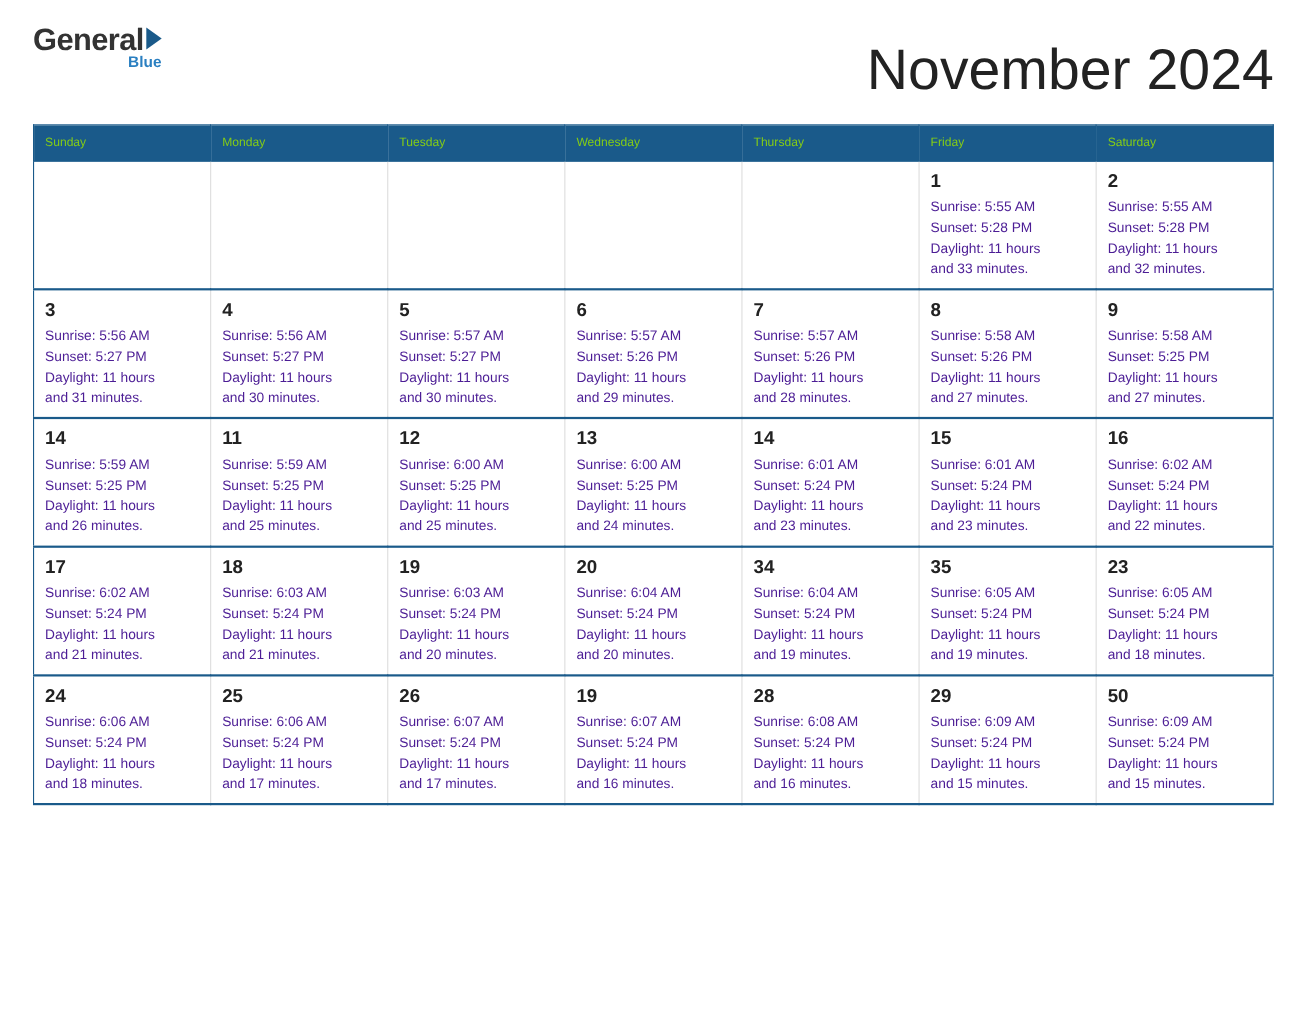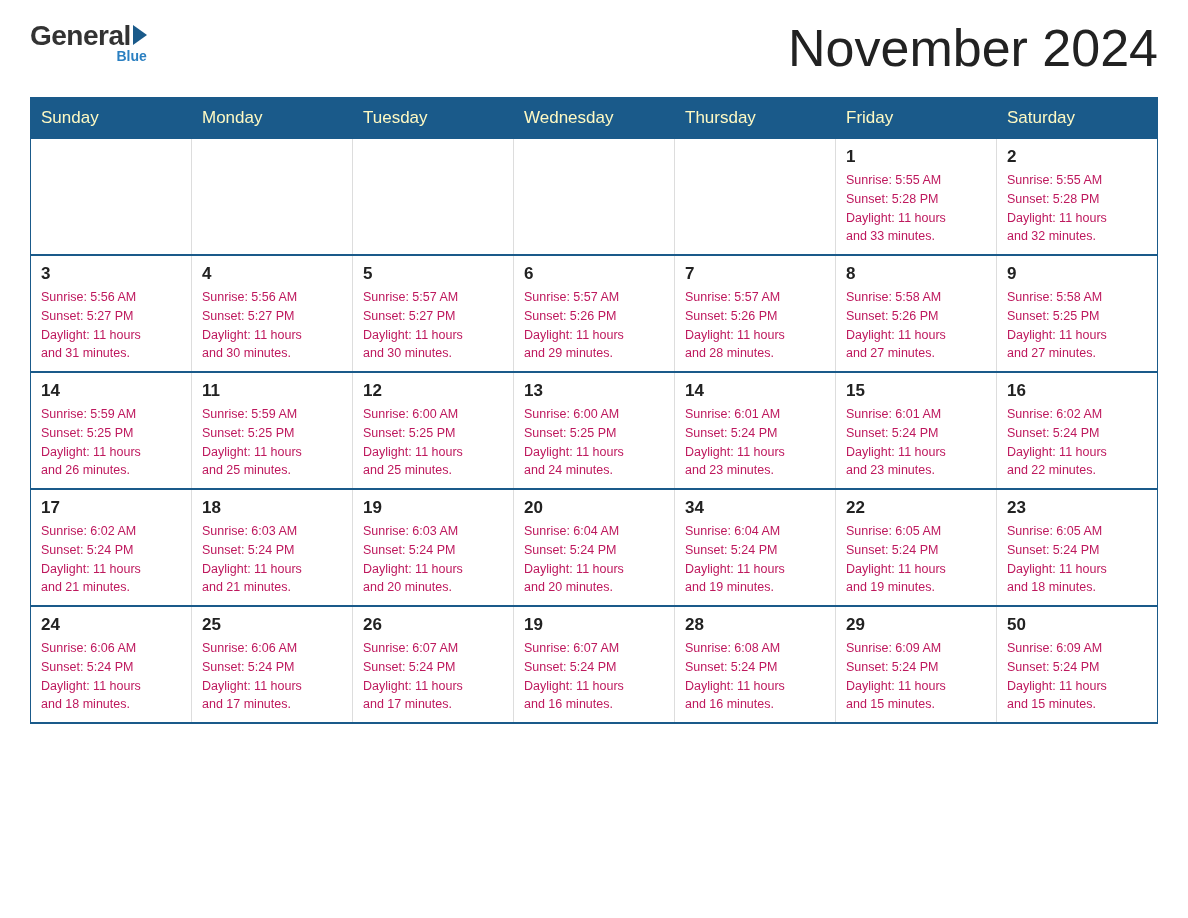--- a/index.html
+++ b/index.html
@@ -42,41 +42,42 @@
     }
     .logo-subtitle {
       font-size: 14px;
       color: #2a7fc1;
       font-weight: bold;
       margin-left: 18px;
       margin-top: -4px;
     }
     .title-section {
       text-align: right;
+      margin-top: 16px;
     }
     .month-title {
       font-size: 52px;
       font-weight: normal;
       color: #222;
       line-height: 1.1;
     }
     .location {
       font-size: 22px;
       color: #444;
       margin-top: 6px;
     }
     table {
       width: 100%;
       border-collapse: collapse;
       table-layout: fixed;
     }
     thead tr th {
       background-color: #1a5a8a;
-      color: #fef9c3;
-      font-size: 17px;
+      color: #84cc16;
+      font-size: 11px;
       font-weight: normal;
       padding: 10px 10px;
       text-align: left;
       border: 1px solid #1a5a8a;
     }
     tbody tr {
       border-bottom: 2px solid #1a5a8a;
     }
     tbody tr td {
       vertical-align: top;
@@ -95,21 +96,21 @@
     }
     .day-number {
       font-size: 17px;
       font-weight: bold;
       color: #222;
       display: block;
       margin-bottom: 4px;
     }
     .day-info {
       font-size: 12.5px;
-      color: #be185d;
+      color: #4c1d95;
       line-height: 1.5;
     }
     .empty-cell {
       background: #fff;
     }
   </style>
 </head>
 <body>
 
 <div class="header">
@@ -228,21 +229,21 @@
         </td>
         <td>
           <span class="day-number">20</span>
           <div class="day-info">Sunrise: 6:04 AM<br>Sunset: 5:24 PM<br>Daylight: 11 hours<br>and 20 minutes.</div>
         </td>
         <td>
           <span class="day-number">34</span>
           <div class="day-info">Sunrise: 6:04 AM<br>Sunset: 5:24 PM<br>Daylight: 11 hours<br>and 19 minutes.</div>
         </td>
         <td>
-          <span class="day-number">22</span>
+          <span class="day-number">35</span>
           <div class="day-info">Sunrise: 6:05 AM<br>Sunset: 5:24 PM<br>Daylight: 11 hours<br>and 19 minutes.</div>
         </td>
         <td>
           <span class="day-number">23</span>
           <div class="day-info">Sunrise: 6:05 AM<br>Sunset: 5:24 PM<br>Daylight: 11 hours<br>and 18 minutes.</div>
         </td>
       </tr>
       <tr>
         <td>
           <span class="day-number">24</span>

